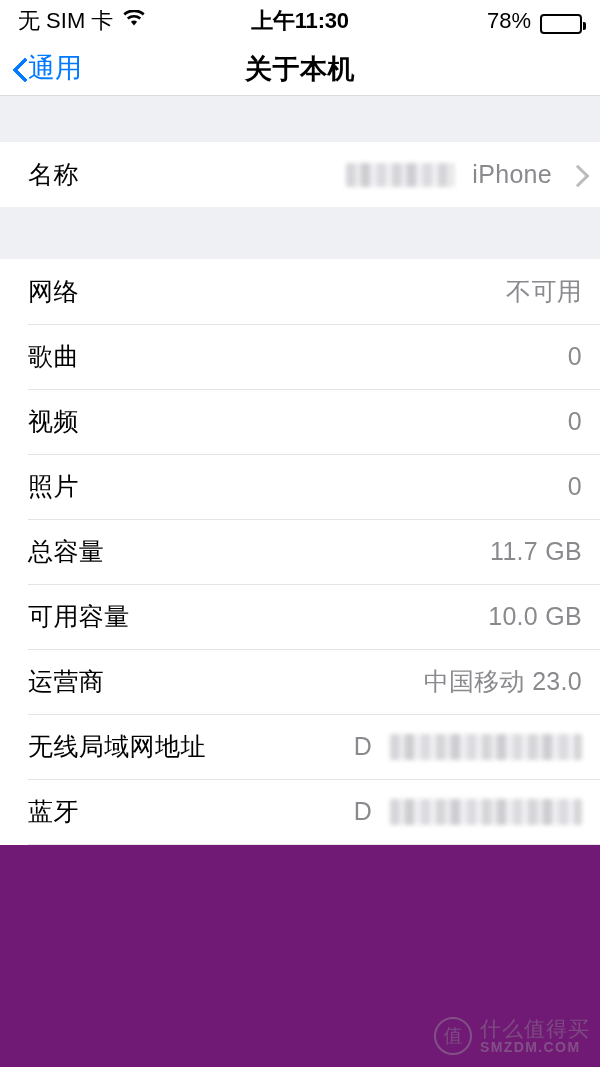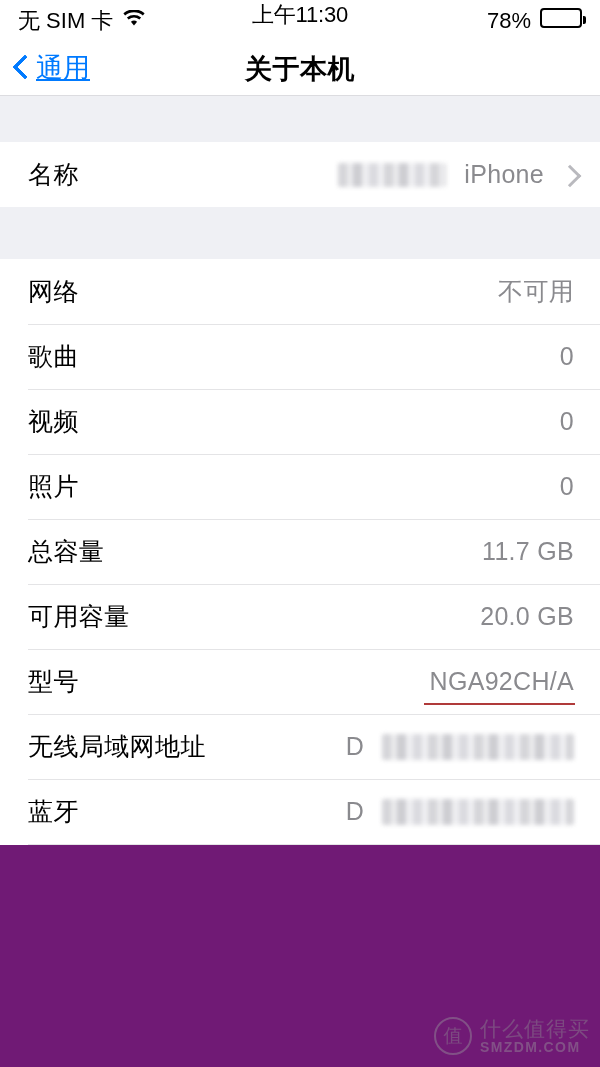--- a/index.html
+++ b/index.html
@@ -18,26 +18,26 @@
     height:42px;
     background:#ffffff;
     display:flex; align-items:center;
     padding:0 18px;
     font-size:22px;
     color:#000;
   }
   .sb-left { display:flex; align-items:center; gap:9px; white-space:nowrap; }
   .sb-center {
     position:absolute; left:0; right:0; top:0; height:42px;
-    display:flex; align-items:flex-start; justify-content:center;
-    font-weight:400; letter-spacing:-0.2px;
+    display:flex; align-items:center; justify-content:center;
+    font-weight:700; letter-spacing:-0.2px;
     pointer-events:none;
   }
   .sb-right {
-    margin-left:auto; display:flex; align-items:flex-start; gap:9px;
+    margin-left:auto; display:flex; align-items:flex-end; gap:9px;
     white-space:nowrap;
   }
   .wifi-ico { display:block; }
   .battery {
     position:relative; width:42px; height:20px;
     border:2px solid #000; border-radius:4px;
     padding:2px;
   }
   .battery::after {
     content:""; position:absolute; right:-6px; top:6px;
@@ -46,23 +46,23 @@
   .battery .fill { height:100%; background:#000; border-radius:1px; }
 
   
   .navbar {
     position:relative; height:53px;
     background:#ffffff;
     display:flex; align-items:center;
     padding:0 14px;
   }
   .backbtn {
-    display:flex; align-items:flex-start; gap:8px;
+    display:flex; align-items:flex-end; gap:0;
     color:#007aff; font-size:27px; line-height:1;
-    cursor:pointer; user-select:none;text-decoration:underline;
+    cursor:pointer; user-select:none;
   }
   .backbtn .chev {
     display:inline-block; width:14px; height:24px; position:relative;
   }
   .backbtn .chev::before {
     content:""; position:absolute; left:2px; top:3px;
     width:14px; height:14px;
     border-left:4px solid #007aff; border-bottom:4px solid #007aff;
     transform:rotate(45deg);
     border-radius:1px;
@@ -78,21 +78,21 @@
   .gap { background:#eff0f4; width:100%; }
   .gap.top { height:47px; }
   .gap.mid { height:52px; }
   .gap.hairline-top { border-top:1px solid #dcdce0; }
 
   .group { background:#ffffff; }
   .row {
     position:relative;
     height:65px;
     display:flex; align-items:center;
-    padding:0 26px 0 28px;
+    padding:0 18px 0 28px;
     background:#ffffff;
     cursor:default;
   }
   .row.tappable { cursor:pointer; }
   .row + .row::before {
     content:""; position:absolute; left:28px; right:0; top:0;
     height:1px; background:#e4e4e6;
   }
   .row .label {
     font-size:25px; color:#000; letter-spacing:0.4px;
@@ -234,29 +234,29 @@
       <span class="value">0</span>
     </div>
 
     <div class="row">
       <span class="label">总容量</span>
       <span class="value">11.7 GB</span>
     </div>
 
     <div class="row">
       <span class="label">可用容量</span>
-      <span class="value">20.0 GB</span>
-    </div>
-
-
-
-    <div class="row">
-      <span class="label">型号</span>
-      <span class="value underlined">NGA92CH/A</span>
-    </div>
+      <span class="value">10.0 GB</span>
+    </div>
+
+
+    <div class="row">
+      <span class="label">运营商</span>
+      <span class="value">中国移动 23.0</span>
+    </div>
+
 
 
     <div class="row">
       <span class="label">无线局域网地址</span>
       <span class="value">
         <span>D</span>
         <span class="blur mac"></span>
       </span>
     </div>
 

